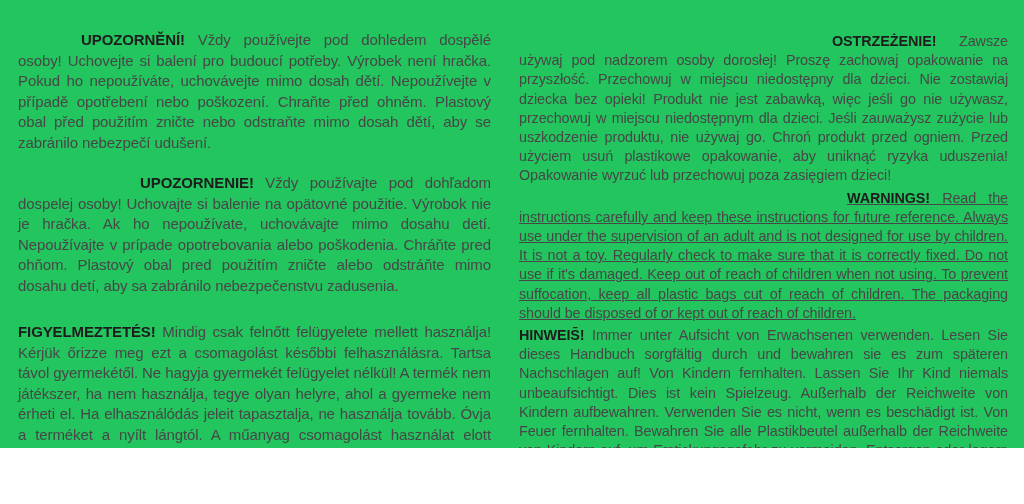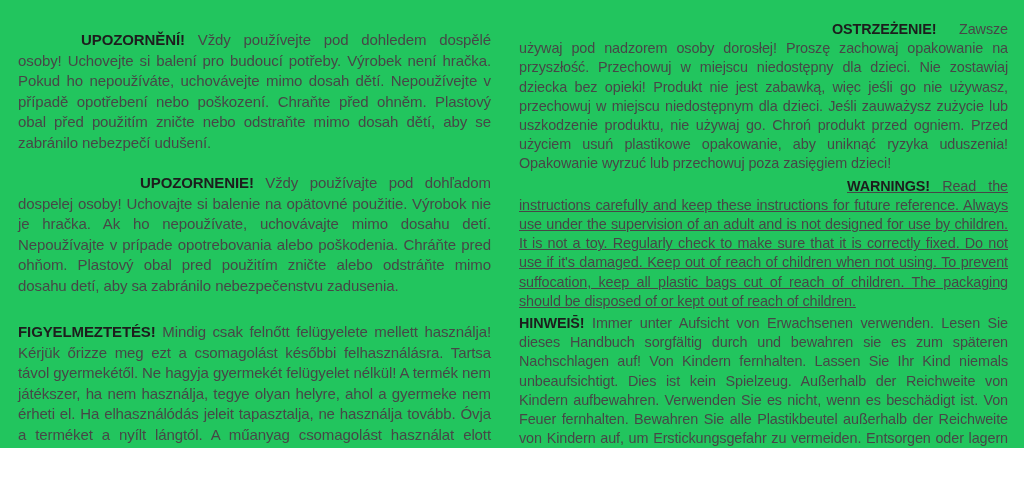--- a/index.html
+++ b/index.html
@@ -28,21 +28,21 @@
   .col-left {
     left: 18px;
     top: 30px;
     width: 473px;
     font-size: 15px;
     line-height: 20.5px;
     letter-spacing: -0.1px;
   }
   .col-right {
     left: 519px;
-    top: 20px;
+    top: 32px;
     width: 489px;
     font-size: 14.4px;
     line-height: 19.2px;
     letter-spacing: -0.1px;
   }
   .hdr {
     font-weight: bold;
     color: #1d1d1d;
   }
   

